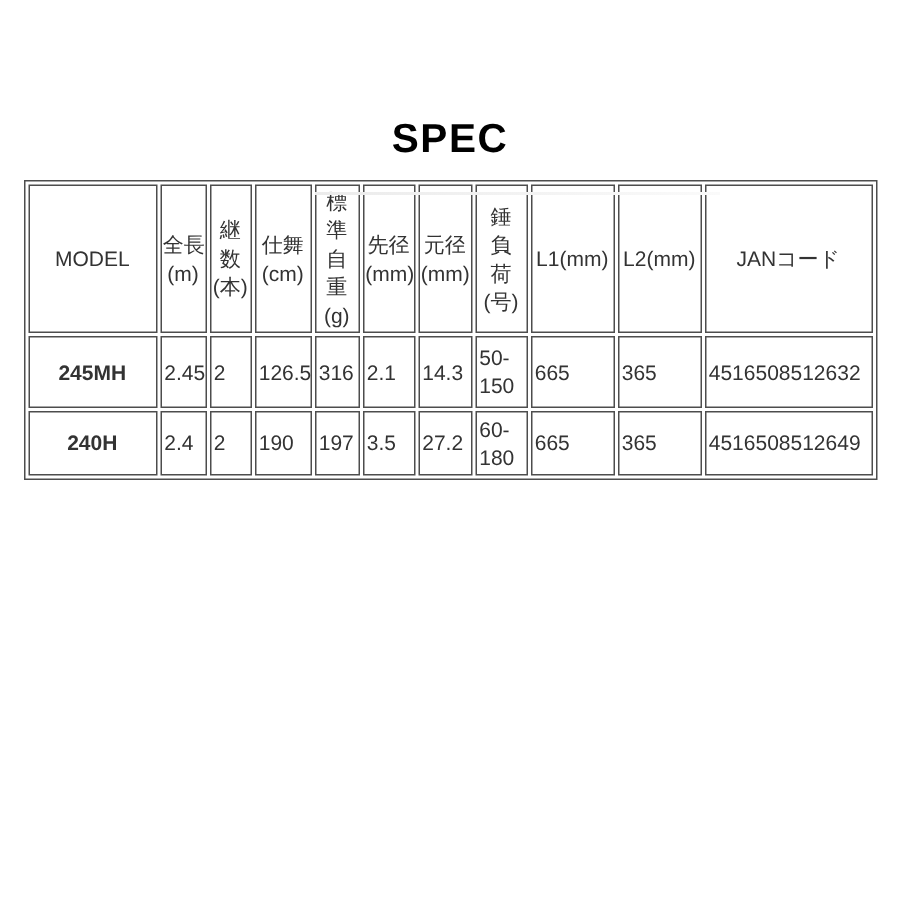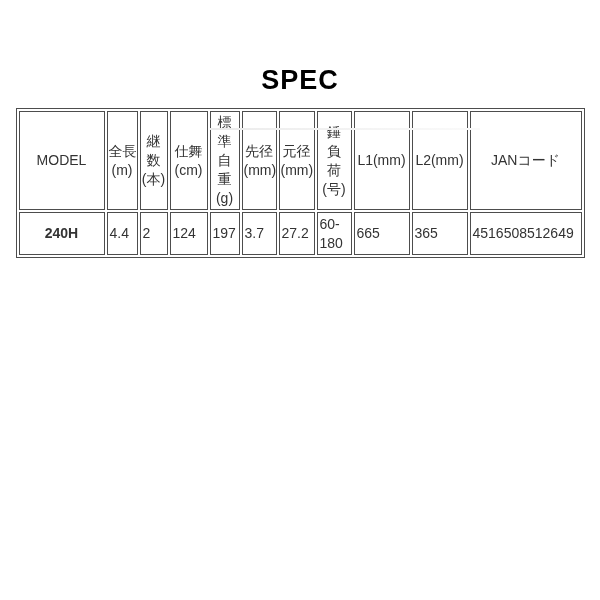--- a/index.html
+++ b/index.html
@@ -14,21 +14,21 @@
   .title-rule {
     position: absolute;
     left: 210px;
     top: 128px;
     width: 270px;
     height: 2px;
     background: linear-gradient(to right, #ebebeb, #fafafa);
   }
   .spec-title {
     position: relative;
-    margin: 0;
+    margin: 12px;
     padding-top: 65px;
     text-align: center;
     font-size: 27px;
     line-height: 31px;
     font-weight: bold;
     letter-spacing: 1px;
     color: var(--title-color, #000000);
   }
   table.spec {
     margin: 12px auto 0 auto;
@@ -110,27 +110,41 @@
           <th>錘
 負
 荷
 (号)</th>
           <th>L1(mm)</th>
           <th>L2(mm)</th>
           <th>JANコード</th>
         </tr>
     </thead>
     <tbody>
+        <tr class="r0">
+          <th>245MH</th>
+          <td>2.45</td>
+          <td>2</td>
+          <td>126.5</td>
+          <td>316</td>
+          <td>2.1</td>
+          <td>14.3</td>
+          <td>50-
+150</td>
+          <td>665</td>
+          <td>365</td>
+          <td>4516508512632</td>
+        </tr>
         <tr class="r1">
           <th>240H</th>
-          <td>4.4</td>
+          <td>2.4</td>
           <td>2</td>
-          <td>124</td>
+          <td>190</td>
           <td>197</td>
-          <td>3.7</td>
+          <td>3.5</td>
           <td>27.2</td>
           <td>60-
 180</td>
           <td>665</td>
           <td>365</td>
           <td>4516508512649</td>
         </tr>
       </tbody>
   </table>
 </div>

